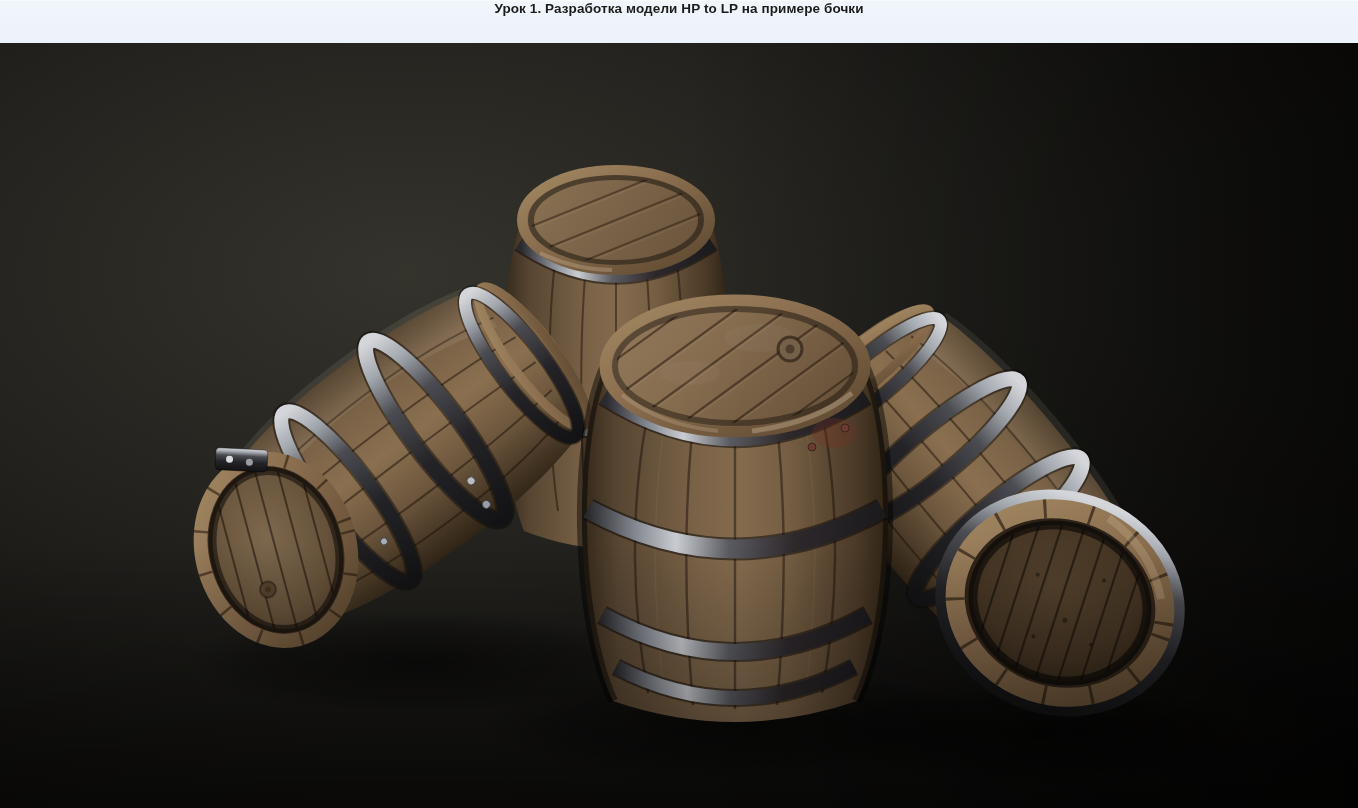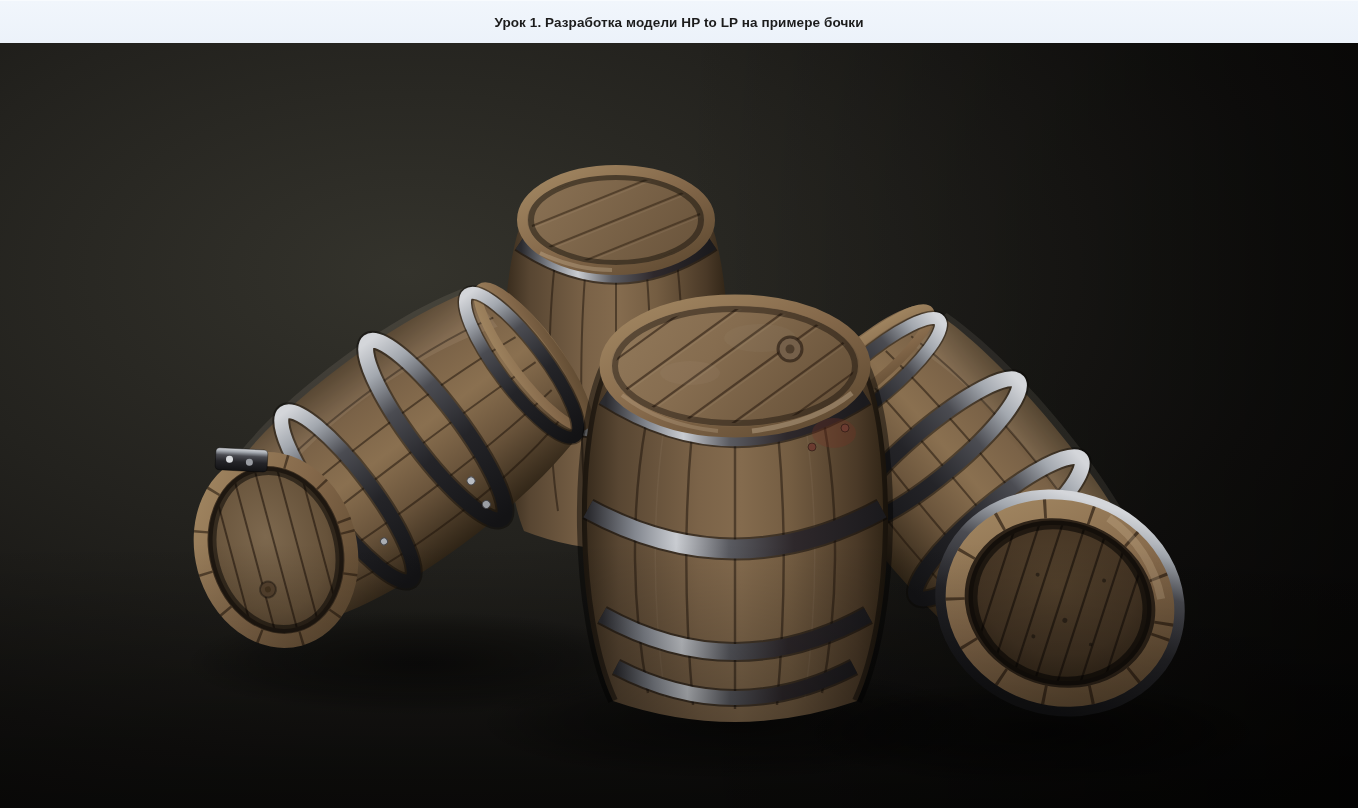--- a/index.html
+++ b/index.html
@@ -7,21 +7,21 @@
     width:1358px;height:808px;overflow:hidden;
     background:#0a0908;
     font-family:"Liberation Sans", sans-serif;
   }
   .page{width:1358px;height:808px;display:flex;flex-direction:column;}
   .title-bar{
     height:43px;flex:0 0 43px;
     background:linear-gradient(180deg,#f1f6fc 0%,#ecf2fa 100%);
     border-top:1px solid #f8fbfe;
     box-sizing:border-box;
-    display:flex;align-items:center;justify-content:center;
+    display:flex;align-items:flex-start;justify-content:center;
   }
   .title-bar .title-text{
     font-size:13.5px;font-weight:bold;color:#1c1c1c;letter-spacing:0.1px;
   }
   .viewport{
     position:relative;flex:1 1 auto;height:765px;
     background:#0a0908;
   }
   .viewport svg{display:block;}
 </style>

